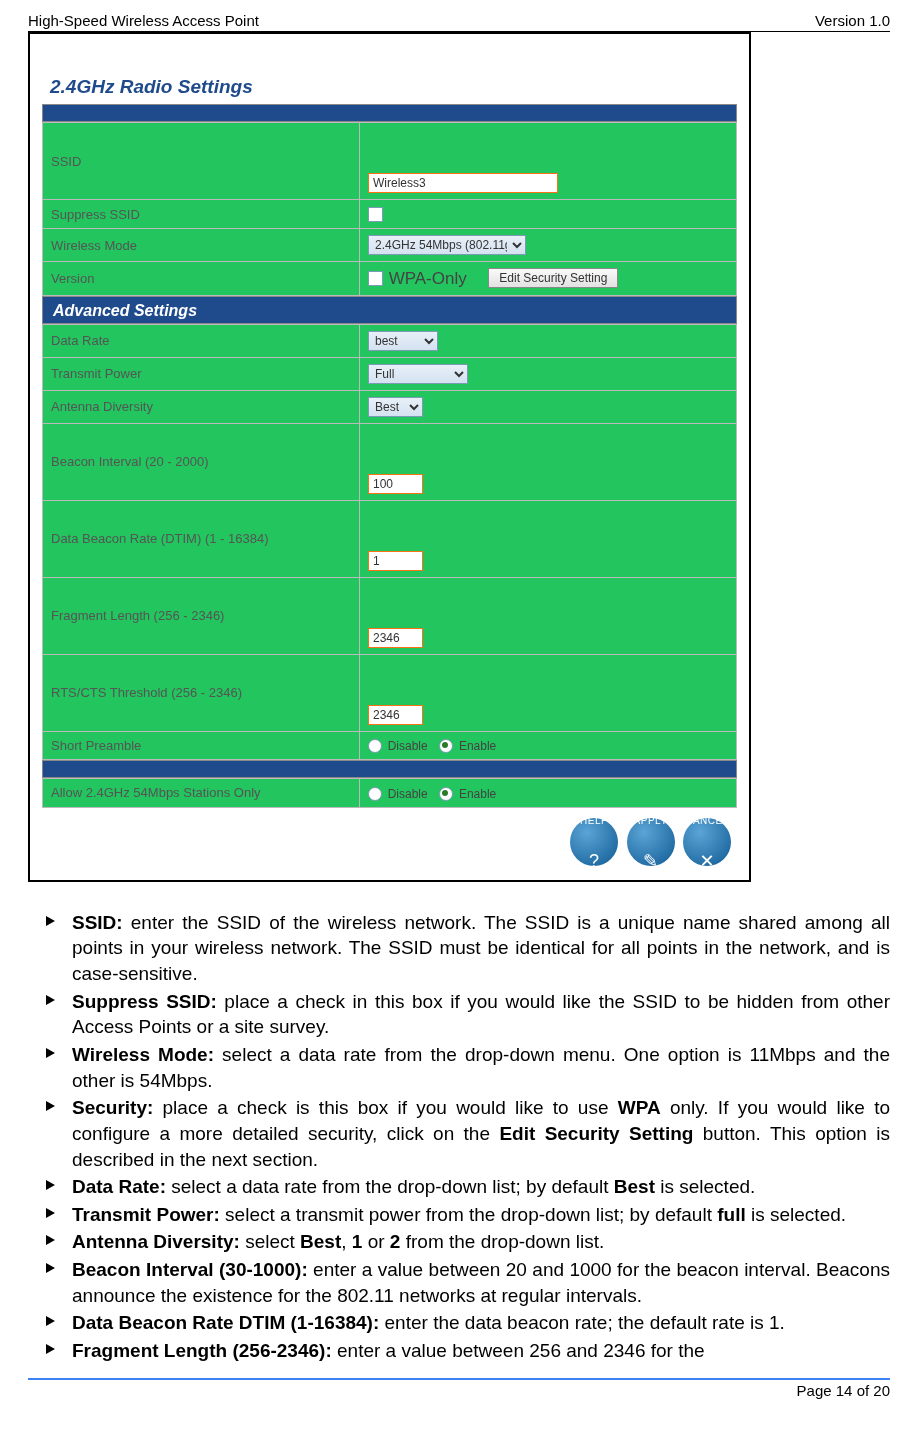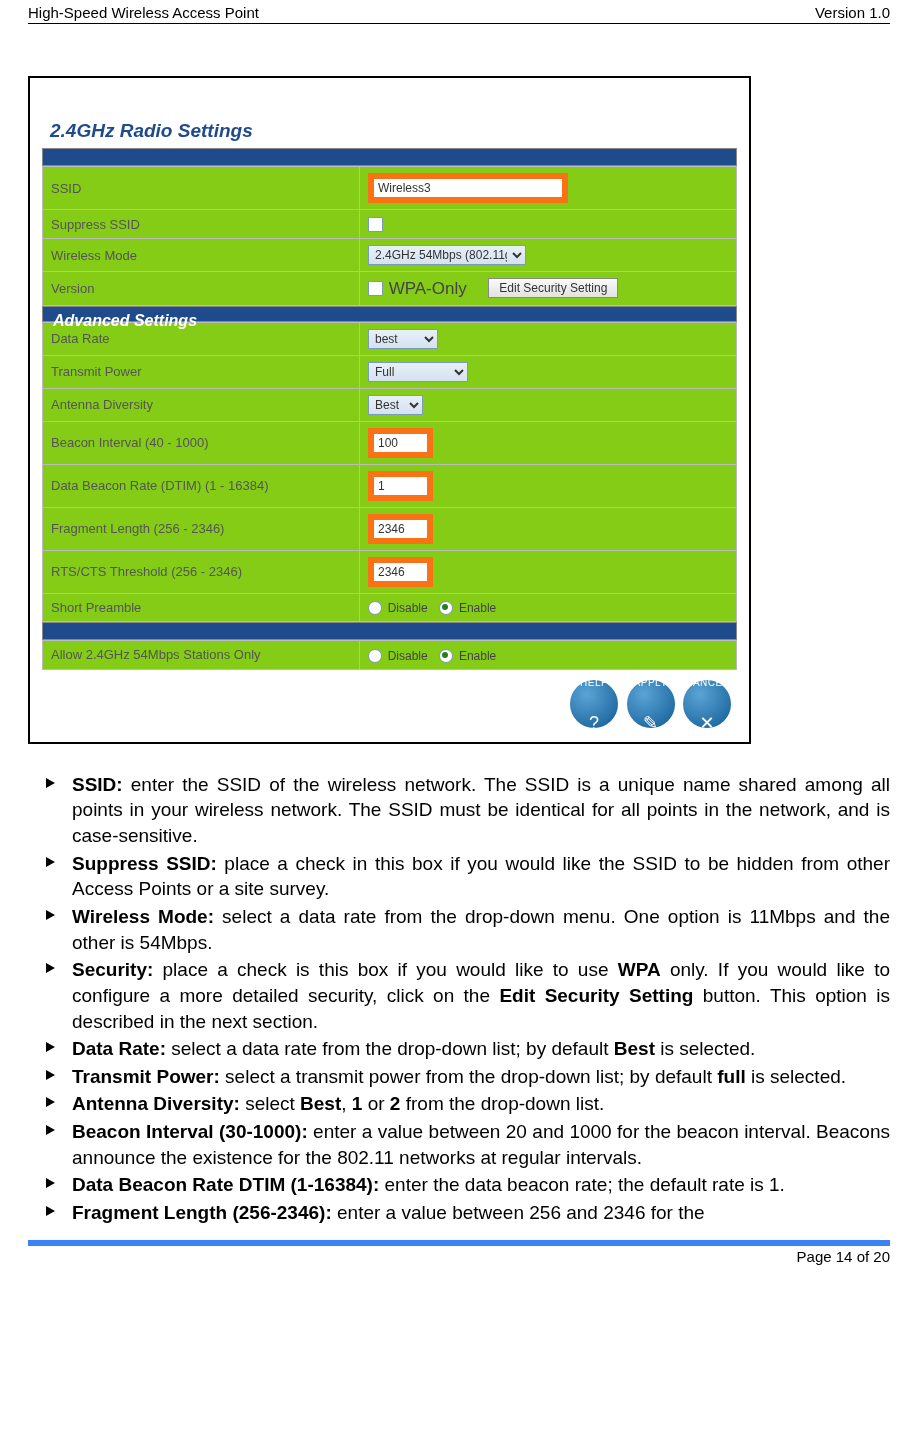--- a/index.html
+++ b/index.html
@@ -12,73 +12,73 @@
   }
   .page {
     width: 918px;
     box-sizing: border-box;
     padding: 0 28px;
   }
   .top-bar {
     display: flex;
     justify-content: space-between;
     font-size: 15px;
-    padding: 4px 0 2px 0;
+    padding: 12px 0 2px 0;
     border-bottom: 1px solid #000;
-    margin-bottom: 52px;
   }
   .screenshot-frame {
     border: 2px solid #000;
     margin: 0 0 28px 0;
     padding: 38px 12px 10px 12px;
     width: 695px;
   }
   .panel-title {
     color: #1f4a8c;
     font-weight: bold;
     font-style: italic;
     font-size: 19px;
     padding: 4px 8px 6px 8px;
   }
   .blue-bar {
     background: #1f4a8c;
     height: 16px;
     border: 1px solid #888;
   }
   .blue-bar.thick {
-    height: 16px;
+    height: 28px;
     color: #fff;
     font-weight: bold;
     font-style: italic;
     font-size: 16px;
     padding: 5px 0 0 10px;
     box-sizing: border-box;
   }
   table.form {
     width: 100%;
     border-collapse: collapse;
   }
   table.form td {
     border: 1px solid #bbb;
     padding: 6px 8px;
     font-size: 13px;
     color: #444;
-    background: #84cc16;
+    background: #22c55e;
     vertical-align: middle;
   }
   table.form td.label {
     width: 300px;
     color: #555;
   }
   .text-input {
-    border: 6px solid #f97316;
+    border: 1px solid #f97316;
     background: #fff;
     font-size: 12px;
     padding: 2px 4px;
     color: #333;
+    margin-top: 44px;
   }
   .select {
     border: 1px solid #7a9ab5;
     background: linear-gradient(#e8f0f8,#d4e2f0);
     font-size: 12px;
     padding: 1px 2px;
     color: #333;
   }
   .checkbox {
     width: 13px; height: 13px;
@@ -159,21 +159,21 @@
     position: absolute;
     left: -26px;
     top: 6px;
     width: 0; height: 0;
     border-top: 5px solid transparent;
     border-bottom: 5px solid transparent;
     border-left: 9px solid #000;
   }
   .b { font-weight: bold; }
   .footer {
-    border-top: 6px solid #3b82f6;
+    border-top: 2px solid #3b82f6;
     margin-top: 14px;
     padding-top: 2px;
     text-align: right;
     font-size: 15px;
   }
 </style>
 </head>
 <body>
 
 <div class="page">
@@ -219,21 +219,21 @@
       </tr>
       <tr>
         <td class="label">Transmit Power</td>
         <td><select class="select" style="width:100px"><option>Full</option></select></td>
       </tr>
       <tr>
         <td class="label">Antenna Diversity</td>
         <td><select class="select" style="width:55px"><option>Best</option></select></td>
       </tr>
       <tr>
-        <td class="label">Beacon Interval (40 - 1000)</td>
+        <td class="label">Beacon Interval (20 - 2000)</td>
         <td><input class="text-input" style="width: 45px;" value="100"></td>
       </tr>
       <tr>
         <td class="label">Data Beacon Rate (DTIM) (1 - 16384)</td>
         <td><input class="text-input" style="width: 45px;" value="1"></td>
       </tr>
       <tr>
         <td class="label">Fragment Length (256 - 2346)</td>
         <td><input class="text-input" style="width: 45px;" value="2346"></td>
       </tr>

